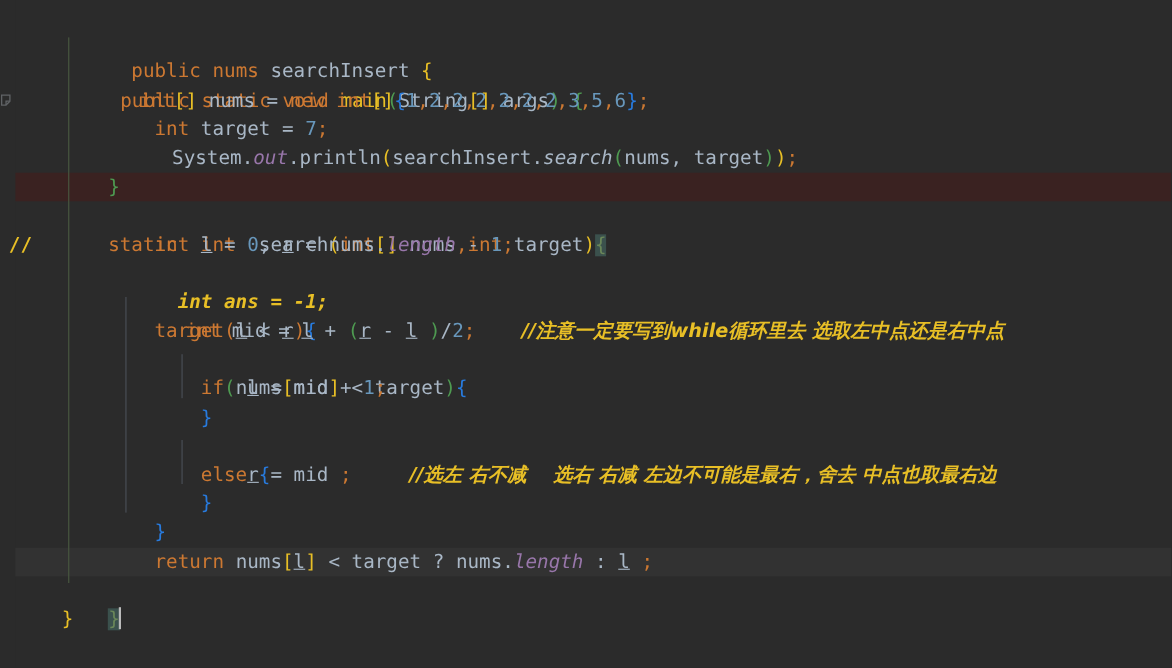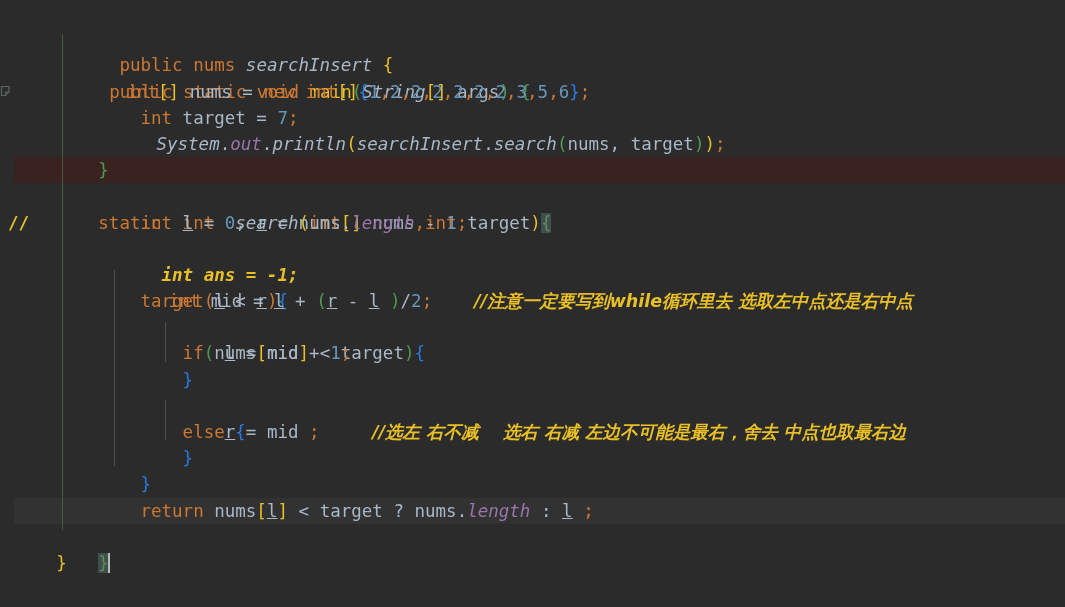--- a/index.html
+++ b/index.html
@@ -84,21 +84,21 @@
   .guide {
     position: absolute;
     width: 1px;
     z-index: 1;
   }
   .guide.g-green { background: #4a5a41; }
   .guide.g-blue  { background: #4b5059; }
 
   
   .kw      { color: #cc7832; }               
-  .cls     { color: #a9b7c6; font-style: italic; }
+  .cls     { color: #a9b7c6; }
   .num     { color: #6897bb; }               
   .brace-y { color: #e8bf26; }               
   .brace-g { color: #4e9a51; }               
   .brace-b { color: #287bde; }               
   .paren-o { color: #cc7832; }               
   .field   { color: #9876aa; font-style: italic; }               
   .static-f{ color: #9876aa; font-style: italic; }  
   .mth     { color: #a9b7c6; font-style: italic; }  
   .lvar    { color: #a9b7c6; text-decoration: underline; }  
   .cmt     { color: #e8bf26; font-weight: bold; font-style: italic; }

